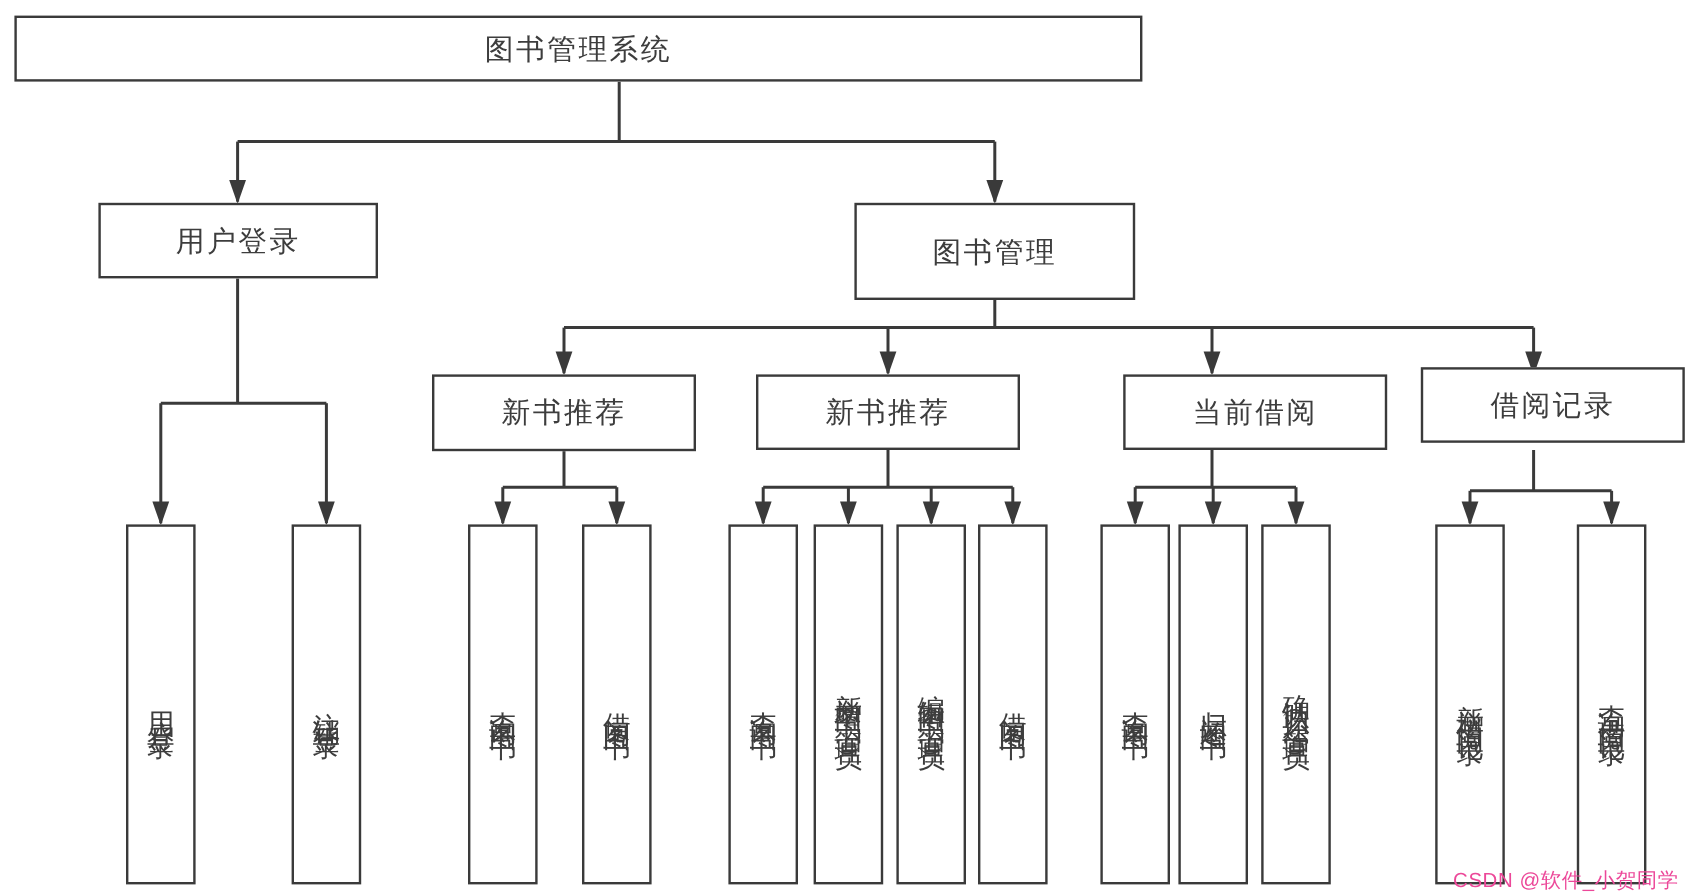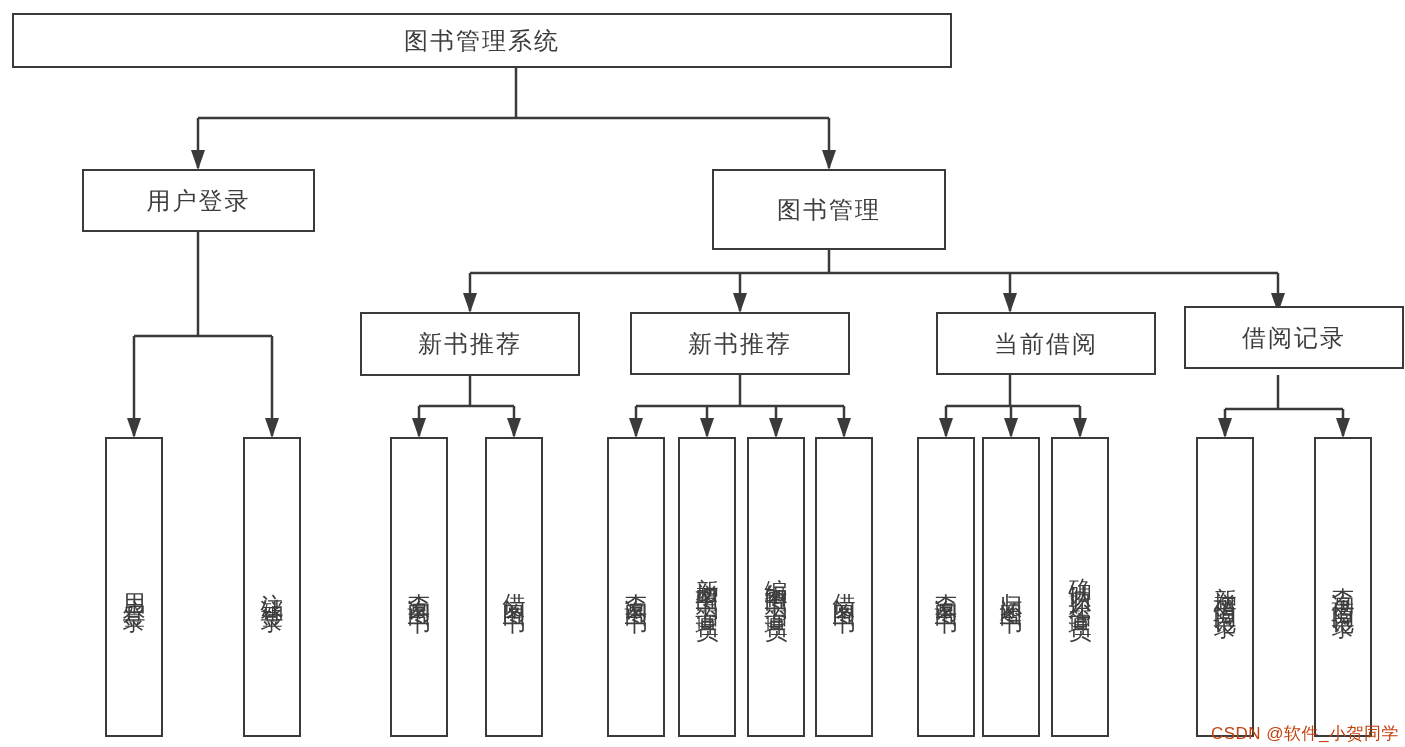--- a/index.html
+++ b/index.html
@@ -43,21 +43,21 @@
     font-size: 23px;
     letter-spacing: 6px;
     line-height: 1;
     white-space: nowrap;
   }
   .watermark {
     position: absolute;
     right: 6px;
     bottom: 2px;
     font-size: 17px;
-    color: #c2410c;
+    color: #ec4899;
     letter-spacing: 0.5px;
     white-space: nowrap;
   }
 </style>
 </head>
 <body>
 
 <div class="canvas">
 
   <svg class="connectors" viewBox="0 0 1405 747" xmlns="http://www.w3.org/2000/svg" aria-hidden="true">

